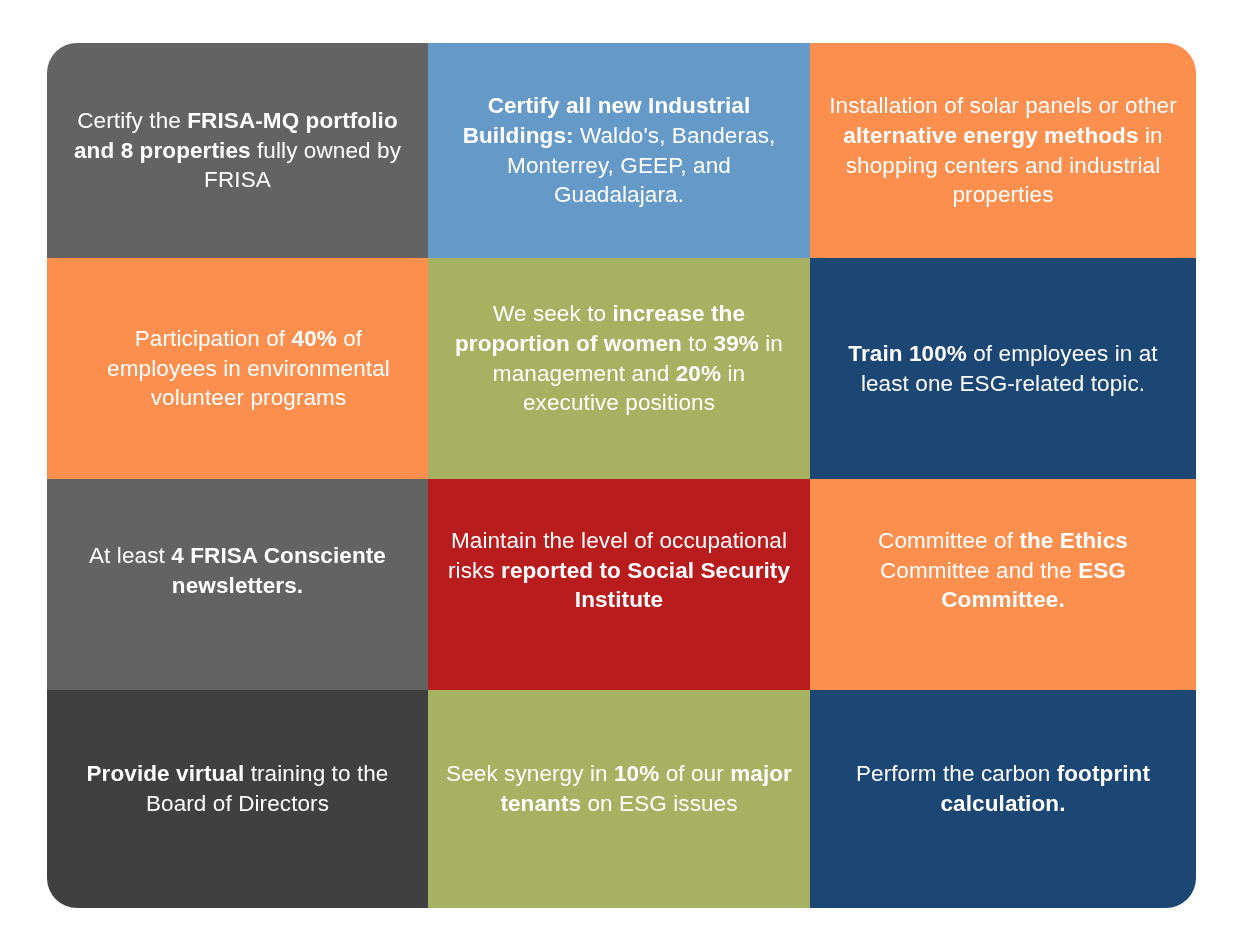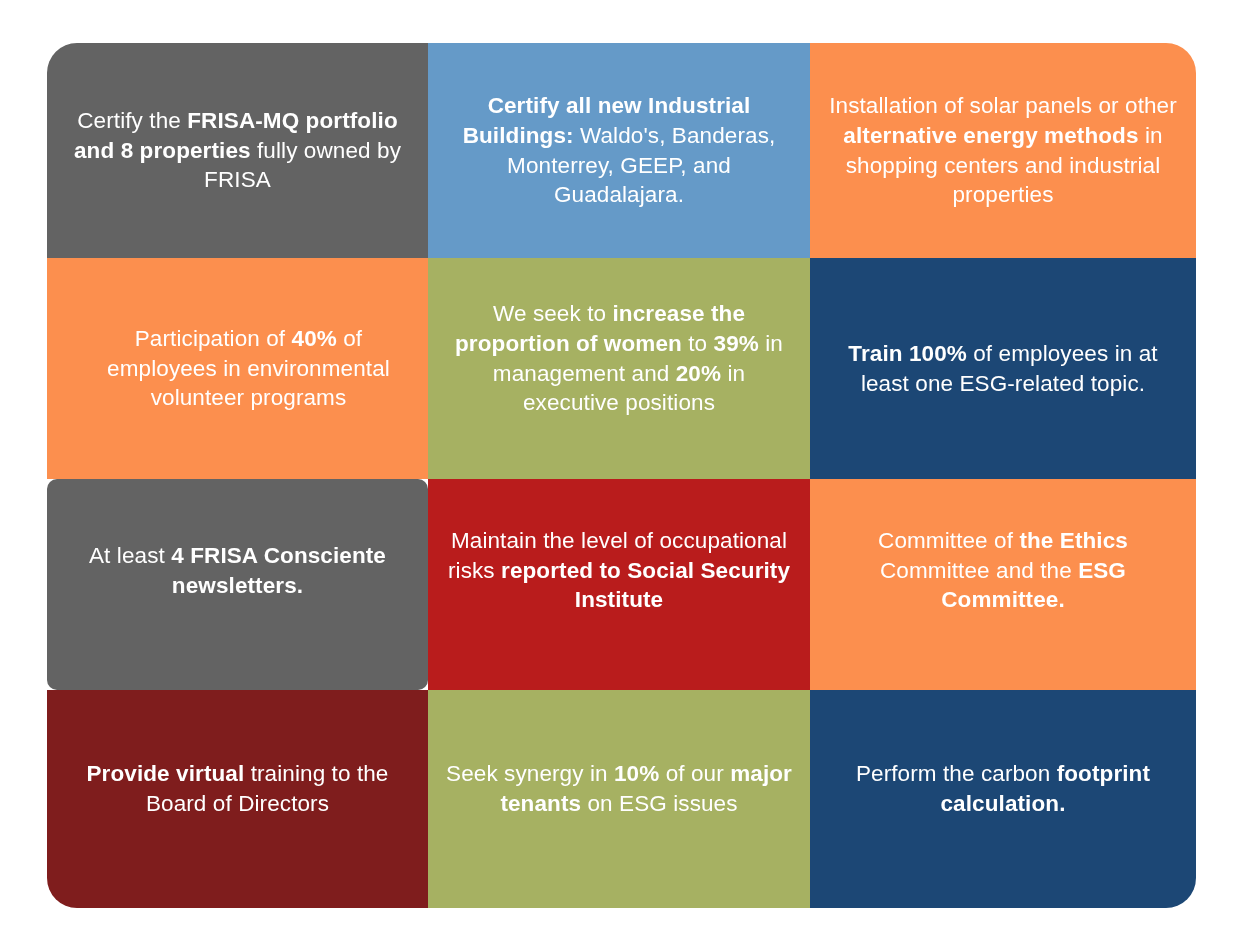--- a/index.html
+++ b/index.html
@@ -69,30 +69,30 @@
       </div>
       <div class="cell " style="background: rgb(252, 143, 78); padding-left: 40px;">
         <div class="cell-text"><span>Participation of </span><b>40%</b><span> of employees in environmental volunteer programs</span></div>
       </div>
       <div class="cell shift-up" style="background: rgb(166, 177, 98);">
         <div class="cell-text"><span>We seek to </span><b>increase the proportion of women</b><span> to </span><b>39%</b><span> in management and </span><b>20%</b><span> in executive positions</span></div>
       </div>
       <div class="cell " style="background: rgb(28, 71, 117);">
         <div class="cell-text"><b>Train 100%</b><span> of employees in at least one ESG-related topic.</span></div>
       </div>
-      <div class="cell shift-up2" style="background: rgb(99, 99, 99); border-radius: 10px;">
+      <div class="cell shift-up2" style="background: rgb(99, 99, 99);">
         <div class="cell-text"><span>At least </span><b>4 FRISA Consciente newsletters.</b></div>
       </div>
       <div class="cell shift-up2" style="background: #b91c1c;">
         <div class="cell-text"><span>Maintain the level of occupational risks </span><b>reported to Social Security Institute</b></div>
       </div>
       <div class="cell shift-up2" style="background: rgb(252, 143, 78);">
         <div class="cell-text"><span>Committee of </span><b>the Ethics</b><span> Committee and the </span><b>ESG Committee.</b></div>
       </div>
-      <div class="cell shift-up" style="background: #7f1d1d;">
+      <div class="cell shift-up" style="background: #404040;">
         <div class="cell-text"><b>Provide virtual</b><span> training to the Board of Directors</span></div>
       </div>
       <div class="cell shift-up" style="background: rgb(166, 177, 98);">
         <div class="cell-text"><span>Seek synergy in </span><b>10%</b><span> of our </span><b>major tenants</b><span> on ESG issues</span></div>
       </div>
       <div class="cell shift-up" style="background: rgb(28, 71, 117);">
         <div class="cell-text"><span>Perform the carbon </span><b>footprint calculation.</b></div>
       </div>
     </div>
 </div>

